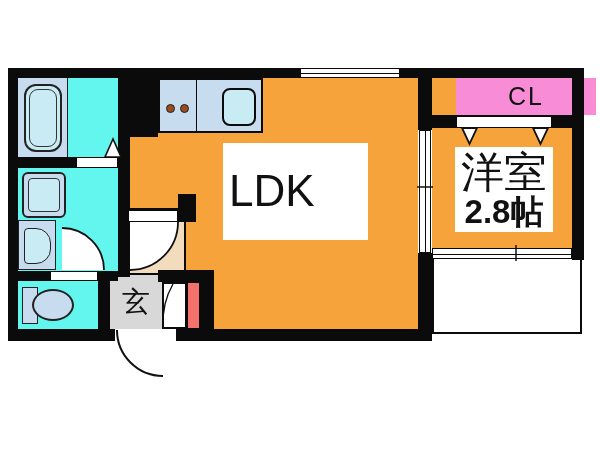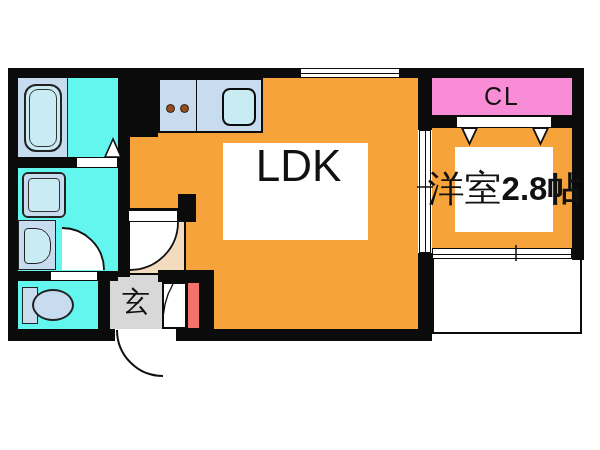--- a/index.html
+++ b/index.html
@@ -9,32 +9,32 @@
   .wall{background:var(--wall);}
   .thin{background:var(--wall);}
   .orange{background:var(--orange);}
   .cyan{background:var(--cyan);}
   .panel{background:var(--panel);}
   .fix{background:var(--fixture);}
   .opening{background:#fff;border:1px solid var(--wall);}
   .window{background:#fff;border:1px solid var(--wall);}
   .window .mid-h{position:absolute;left:0;right:0;top:50%;height:1px;background:var(--wall);}
   .window .mid-v{position:absolute;top:0;bottom:0;left:50%;width:1px;background:var(--wall);}
-  .labelbox{background:#fff;color:#111;display:flex;justify-content:center;}
+  .labelbox{background:#fff;color:#111;display:flex;flex-direction:column;justify-content:center;}
   .txt{color:#111;line-height:1.05;white-space:nowrap;}
   svg{display:block;}
 </style>
 </head>
 <body>
 
 <div class="canvas">
 
   <div class="abs orange" style="left:118px;top:78px;width:300px;height:251px;"></div>
   <div class="abs orange" style="left:432px;top:78px;width:140px;height:175px;"></div>
-  <div class="abs" style="left:432px;top:78px;width:140px;height:37px;background:var(--pink);display:flex;align-items:center;justify-content:center;">
+  <div class="abs" style="left:456px;top:78px;width:140px;height:37px;background:var(--pink);display:flex;align-items:center;justify-content:center;">
     <span class="txt" style="font-size:25px;letter-spacing:2px;">CL</span>
   </div>
 
   <div class="abs" style="left:432px;top:256px;width:150px;height:78px;background:#fff;border:2px solid var(--wall);"></div>
 
   <div class="abs cyan" style="left:18px;top:78px;width:100px;height:79px;"></div>
   <div class="abs panel" style="left:18px;top:78px;width:50px;height:79px;border-right:1px solid #222;"></div>
   <div class="abs cyan" style="left:18px;top:168px;width:100px;height:103px;"></div>
   <div class="abs cyan" style="left:18px;top:281px;width:80px;height:48px;"></div>
 
@@ -117,17 +117,17 @@
     <polygon points="533,128 548,128 540.5,144" fill="#ffffff" stroke="#111" stroke-width="1.8"></polygon>
 
     <line x1="516" y1="245" x2="516" y2="261" stroke="#111" stroke-width="1.5"></line>
     <line x1="417" y1="187" x2="433" y2="187" stroke="#111" stroke-width="1.5"></line>
   </svg>
 
   <div class="abs labelbox" style="left:223px;top:143px;width:145px;height:97px;padding-left:6px;">
     <span class="txt" style="font-size:44px;">LDK</span>
   </div>
   <div class="abs labelbox" style="left:455px;top:147px;width:98px;height:85px;align-items:center;">
-    <span class="txt" style="font-size:37px;text-align:center;">洋室</span>
+    <span class="txt" style="font-size:43px;text-align:center;">洋室</span>
     <span class="txt" style="font-size:33px;font-weight:bold;">2.8帖</span>
   </div>
 
 </div>
 
 </body></html>

